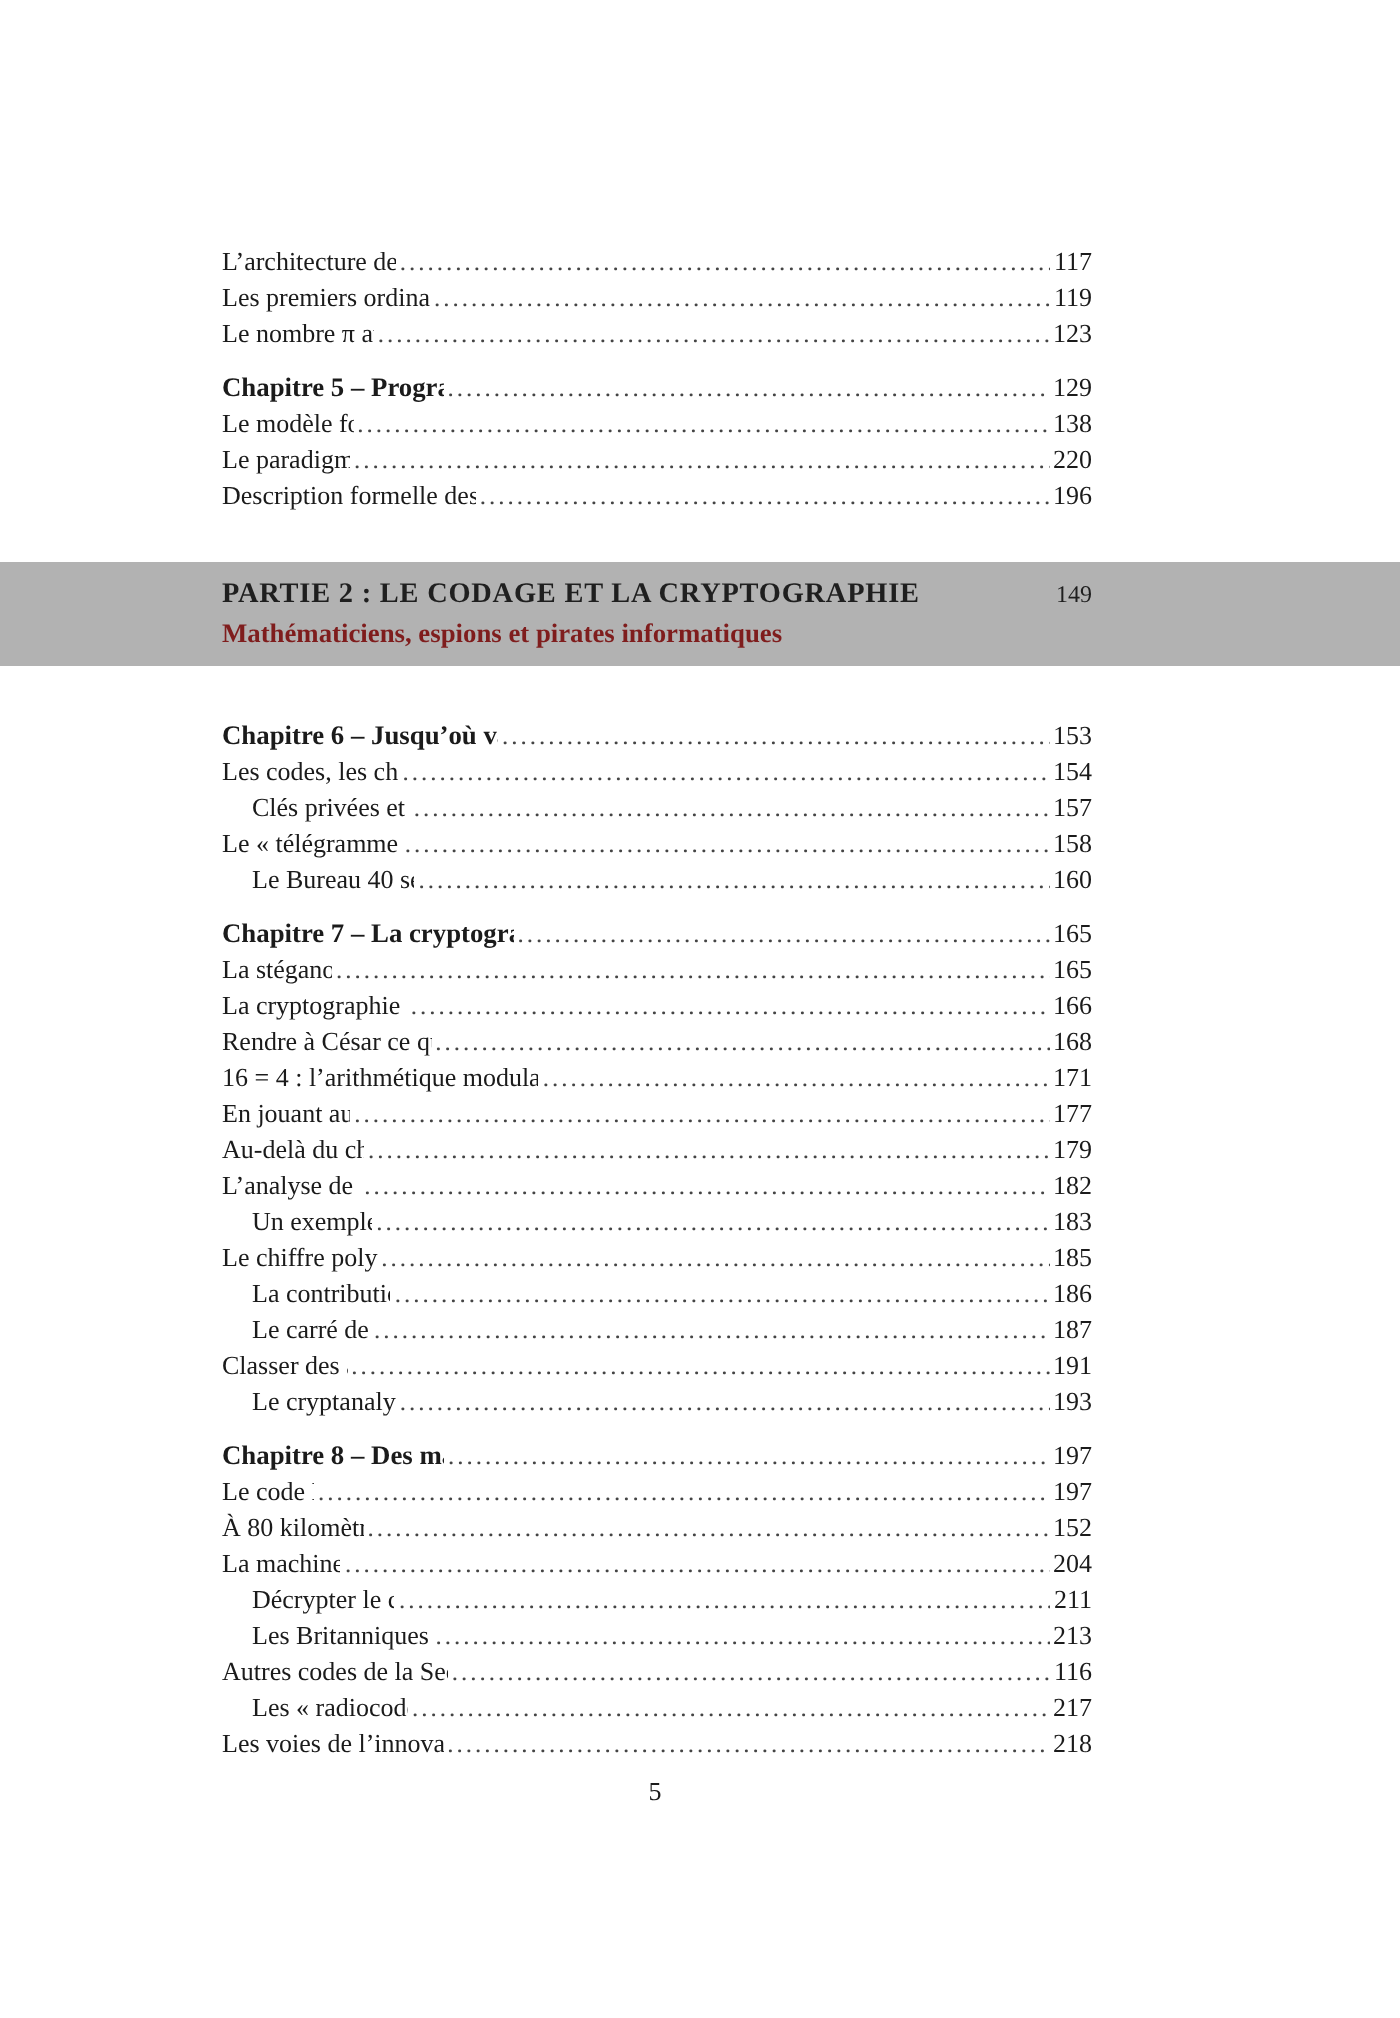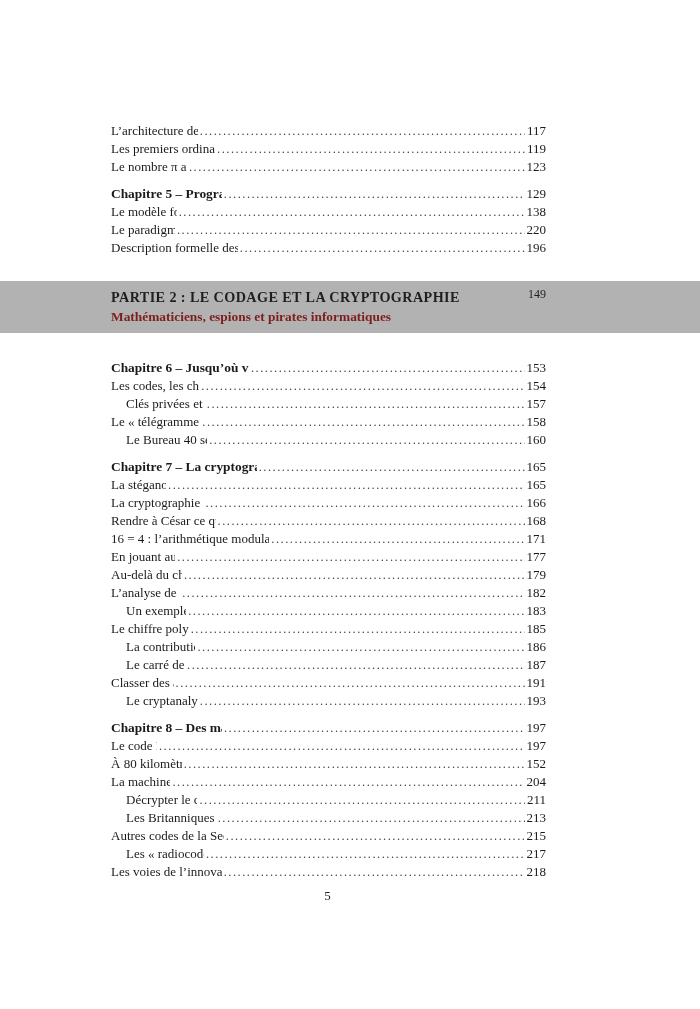--- a/index.html
+++ b/index.html
@@ -36,21 +36,21 @@
     content: "......................................................................................................................................";
     letter-spacing: 1.5px; color: #444; font-size: 12.5px;
   }
   .toc-page { white-space: nowrap; font-weight: normal; font-size: 13px; }
 
   .banner {
     background: #b2b2b2;
     margin-top: 24px; margin-bottom: 26px;
     padding: 6px 154px 7px 111px;
   }
-  .banner-line1 { display: flex; justify-content: space-between; align-items: flex-start; }
+  .banner-line1 { display: flex; justify-content: space-between; align-items: center; }
   .banner-title {
     font-weight: bold; font-size: 14.2px; line-height: 20px;
     letter-spacing: 0.4px; color: #1f1f1f;
   }
   .banner-page { font-size: 12px; color: #1f1f1f; }
   .banner-sub { font-weight: bold; font-size: 13.4px; line-height: 19px; color: #7f1d1d; }
 
   .folio {
     position: absolute; left: 111px; width: 433px; bottom: 105px;
     text-align: center; font-size: 13px; color: #1b1b1b;
@@ -238,21 +238,21 @@
           <span class="toc-page">211</span>
         </div>
         <div class="toc-row sub">
           <span class="toc-label">Les Britanniques prennent le relais</span>
           <span class="toc-dots"></span>
           <span class="toc-page">213</span>
         </div>
         <div class="toc-row entry">
           <span class="toc-label">Autres codes de la Seconde Guerre mondiale</span>
           <span class="toc-dots"></span>
-          <span class="toc-page">215</span>
+          <span class="toc-page">116</span>
         </div>
         <div class="toc-row sub">
           <span class="toc-label">Les « radiocodeurs » navajos</span>
           <span class="toc-dots"></span>
           <span class="toc-page">217</span>
         </div>
         <div class="toc-row entry">
           <span class="toc-label">Les voies de l’innovation : le chiffre de Hill</span>
           <span class="toc-dots"></span>
           <span class="toc-page">218</span>

